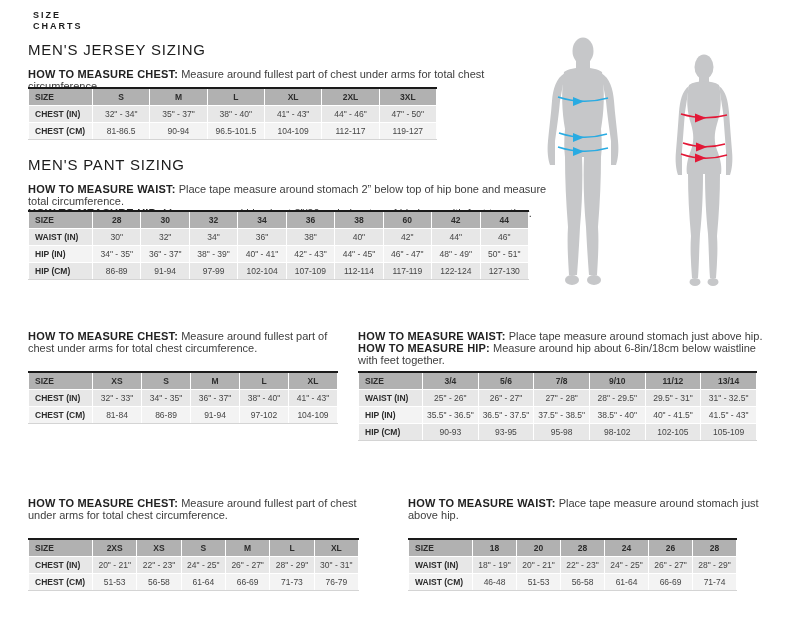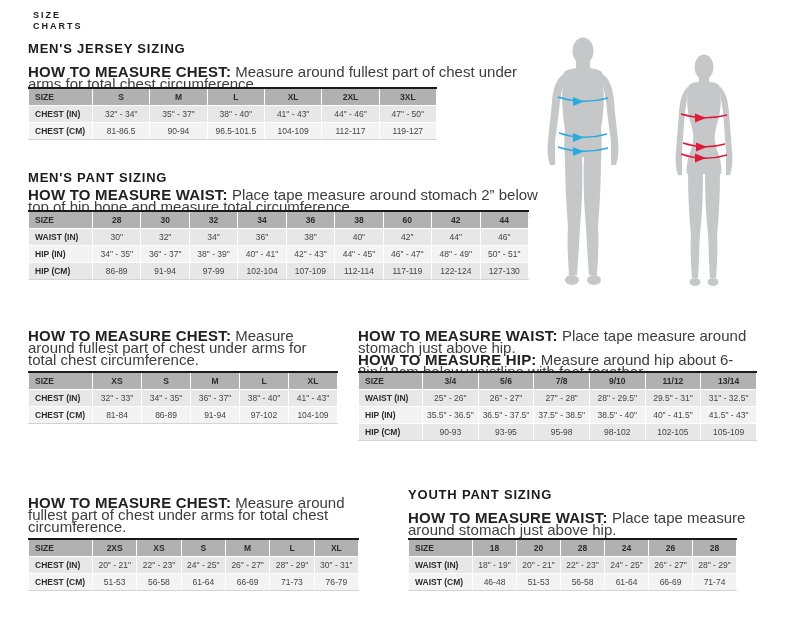--- a/index.html
+++ b/index.html
@@ -11,24 +11,24 @@
     position:relative;
     overflow:hidden;
   }
   .abs { position:absolute; }
 
   .kicker {
     font-size:9px; font-weight:bold; letter-spacing:2px;
     line-height:11px; color:#1d1d1d; white-space:pre-line;
   }
   h2.section-title {
-    font-size:13px; font-weight:bold; letter-spacing:0.8px; color:#1b1b1b;
+    font-size:15px; font-weight:normal; letter-spacing:0.8px; color:#1b1b1b;
   }
   p.howto {
-    font-size:15px; line-height:12px; color:#3d3d3d;
+    font-size:11px; line-height:12px; color:#3d3d3d;
   }
   p.howto strong { color:#222; letter-spacing:0.2px; }
 
   table.sizing {
     border-collapse:collapse;
     table-layout:fixed;
     font-size:8.5px;
   }
   table.sizing th, table.sizing td {
     height:17px;
@@ -98,23 +98,23 @@
         <td>81-86.5</td>
         <td>90-94</td>
         <td>96.5-101.5</td>
         <td>104-109</td>
         <td>112-117</td>
         <td>119-127</td>
       </tr>
     </tbody>
   </table>
 
-<div class="abs" style="left:28px; top:170px; width:520px;">
+<div class="abs" style="left:28px; top:156px; width:520px;">
   <h2 class="section-title">MEN'S PANT SIZING</h2>
-  <p class="howto" style="margin-top:4px;">
+  <p class="howto" style="margin-top:10px;">
     <strong>HOW TO MEASURE WAIST:</strong>
     <span>Place tape measure around stomach 2” below top of hip bone and measure total circumference.</span>
   </p>
   <p class="howto">
     <strong>HOW TO MEASURE HIP:</strong>
     <span>Measure around hip about 8”/20cm below top of hip bone with feet together.</span>
   </p>
 </div>
 <table class="sizing abs" style="left:28px; top:210px; width:501px;">
     <thead>
@@ -343,21 +343,20 @@
         <td>56-58</td>
         <td>61-64</td>
         <td>66-69</td>
         <td>71-73</td>
         <td>76-79</td>
       </tr>
     </tbody>
   </table>
 
 <div class="abs" style="left:408px; top:487px; width:370px;">
-  <h2 class="section-title">YOUTH PANT SIZING</h2>
   <p class="howto" style="margin-top:10px;">
     <strong>HOW TO MEASURE WAIST:</strong>
     <span>Place tape measure around stomach just above hip.</span>
   </p>
 </div>
 <table class="sizing abs" style="left:408px; top:538px; width:329px;">
     <thead>
       <tr>
         <th class="w-label">SIZE</th>
         <th>18</th>

